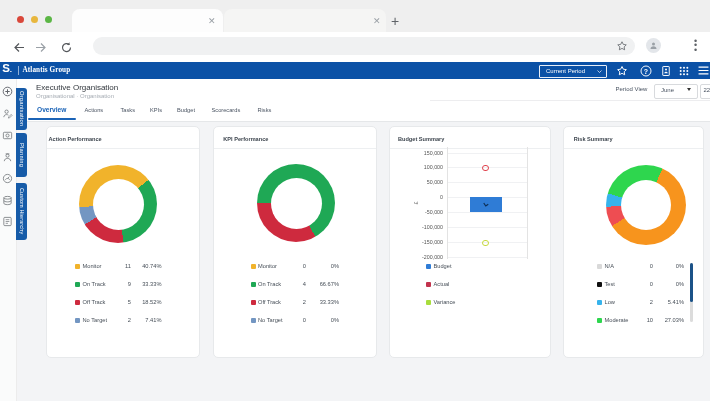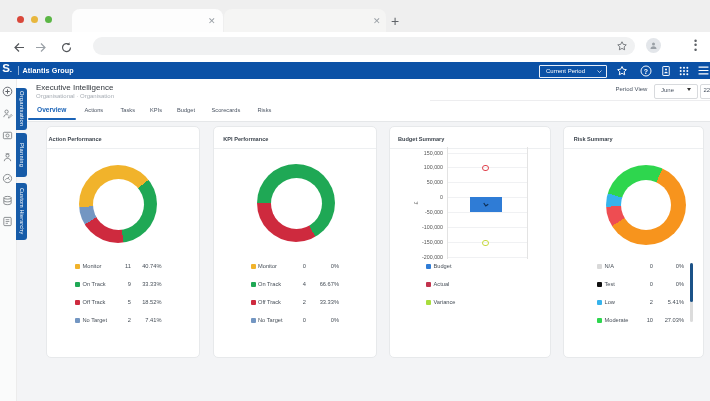--- a/index.html
+++ b/index.html
@@ -73,21 +73,21 @@
   <svg class="abs" style="left:649px;top:41px;" width="9" height="9" viewBox="0 0 24 24">
     <circle cx="12" cy="8" r="4" fill="#9aa0a6"></circle>
       <path d="M4 21c0-4.4 3.6-7 8-7s8 2.6 8 7z" fill="#9aa0a6"></path>
   </svg>
   <div class="abs" style="left:694px;top:39px;width:3px;height:13px;color:#5f6368;font-size:9px;line-height:4.4px;letter-spacing:0;">•<br>•<br>•</div>
 
   
   <div class="abs" id="appbar">
     <div class="abs" style="left:2.2px;top:0.2px;font-weight:bold;font-size:11.5px;">S<span style="font-size:8px;">.</span></div>
     <div class="abs" style="left:17.5px;top:4px;width:0.8px;height:9px;background:rgba(255,255,255,.55);"></div>
-    <div class="abs" style="left:22.5px;top:4.3px;font-size:7.2px;font-weight:bold;letter-spacing:0.1px;">Atlantis Group</div>
+    <div class="abs" style="left:22.5px;top:4.3px;font-size:7.2px;font-weight:bold;letter-spacing:0.1px;font-family:Liberation Serif, serif;">Atlantis Group</div>
     <div class="abs" id="cpbox"><span style="margin-left:6px;">Current Period</span>
       <svg class="abs" style="right:4px;top:3px;" width="5" height="5" viewBox="0 0 10 10">
           <path d="M1 3 L5 7 L9 3" stroke="#fff" stroke-width="1.4" fill="none"></path>
         </svg>
     </div>
     <svg class="abs" style="left:615.5px;top:3px;" width="12" height="12" viewBox="0 0 24 24">
       <path d="M12 3l2.7 5.4 6 .9-4.3 4.2 1 6-5.4-2.9-5.4 2.9 1-6-4.3-4.2 6-.9z" fill="none" stroke="#fff" stroke-width="1.9"></path>
     </svg>
     <svg class="abs" style="left:640px;top:3px;" width="12" height="12" viewBox="0 0 24 24">
       <circle cx="12" cy="12" r="10" fill="none" stroke="#fff" stroke-width="1.9"></circle>
@@ -111,21 +111,21 @@
           <circle cx="20" cy="20" r="2.4"></circle>
         </g>
     </svg>
     <svg class="abs" style="left:698px;top:4.5px;" width="11" height="9" viewBox="0 0 24 20">
       <path d="M1 2.5h22 M1 10h22 M1 17.5h22" stroke="#fff" stroke-width="2.6"></path>
     </svg>
   </div>
 
   
   <div class="abs" id="phead"></div>
-  <div class="abs" style="left:36px;top:82.6px;font-size:8px;color:#32373d;">Executive Intelligence</div>
+  <div class="abs" style="left:36px;top:82.6px;font-size:8px;color:#32373d;">Executive Organisation</div>
   <div class="abs" style="left:36px;top:92.6px;font-size:6px;color:#a7adb4;">Organisational · Organisation</div>
   <div class="abs" style="left:615.5px;top:86.3px;font-size:6px;color:#4b5563;">Period View</div>
   <div class="abs" id="junebox"></div>
   <div class="abs" style="left:661px;top:87.3px;font-size:6px;color:#4b5563;">June</div>
   <div class="abs" style="left:687px;top:88px;width:0;height:0;border-left:2.8px solid transparent;border-right:2.8px solid transparent;border-top:3.6px solid #333;"></div>
   <div class="abs" id="databox"></div>
   <div class="abs" style="left:703.5px;top:87.3px;font-size:6px;color:#4b5563;">22,</div>
 
   <div class="abs" style="left:430px;top:100px;width:280px;height:0.8px;background:#ededef;"></div>
   

